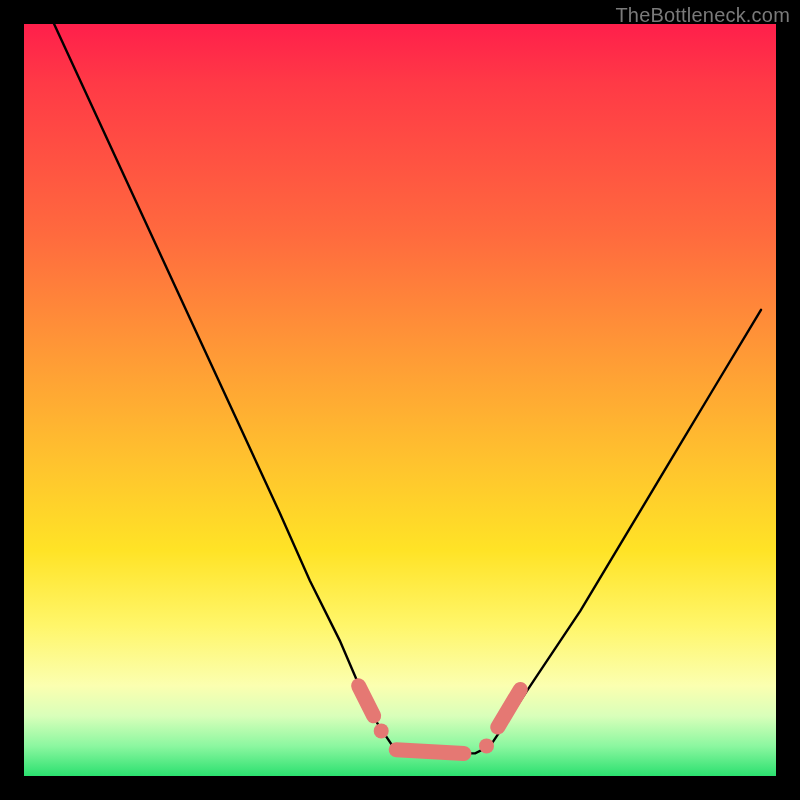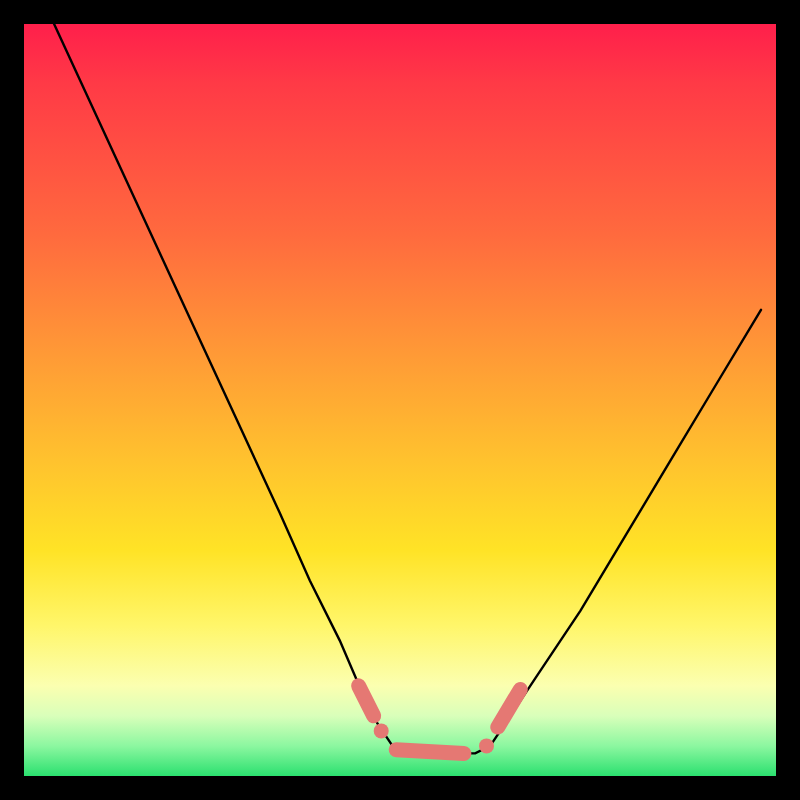--- a/index.html
+++ b/index.html
@@ -68,13 +68,14 @@
       </g>
       <g>
           <line x1="334.6" y1="661.8" x2="349.7" y2="691.8" stroke="#e57873" stroke-width="15" stroke-linecap="round"></line>
           <circle cx="357.2" cy="706.9" r="7.5" fill="#e57873" stroke="#d85f59" stroke-width="0"></circle>
           <line x1="372.2" y1="725.7" x2="439.9" y2="729.4" stroke="#e57873" stroke-width="15" stroke-linecap="round"></line>
           <circle cx="462.5" cy="721.9" r="7.5" fill="#e57873" stroke="#d85f59" stroke-width="0"></circle>
           <line x1="473.8" y1="703.1" x2="496.3" y2="665.5" stroke="#e57873" stroke-width="15" stroke-linecap="round"></line>
         </g>
     </svg>
   </div>
+  <div class="watermark">TheBottleneck.com</div>
 </div>
 
 </body></html>

